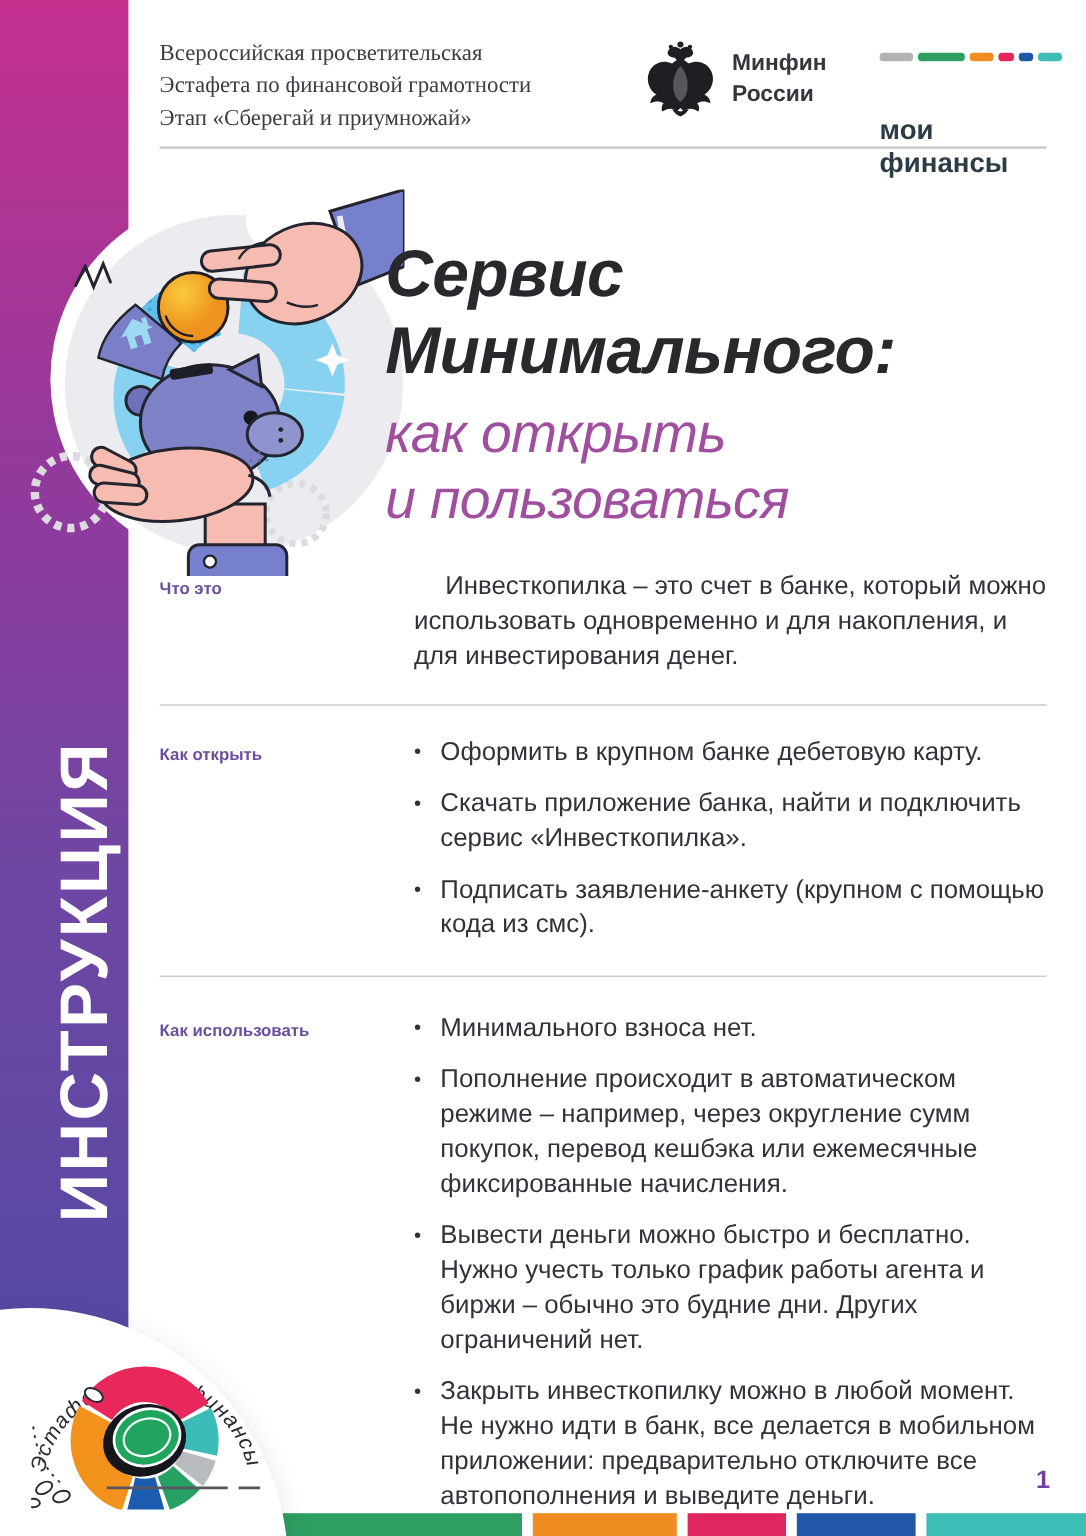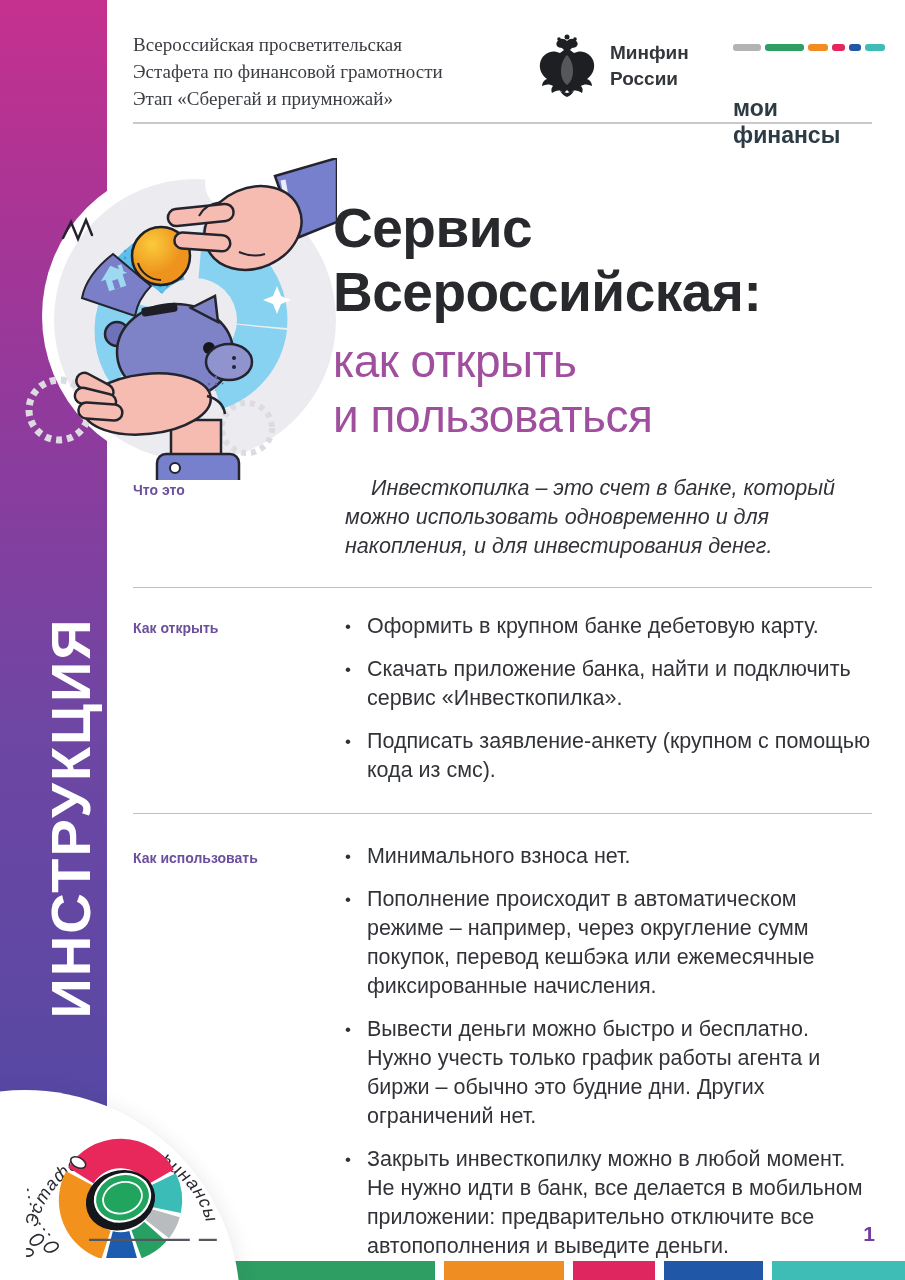--- a/index.html
+++ b/index.html
@@ -19,33 +19,33 @@
   
   .header-text{position:absolute;left:133px;top:31px;font-size:19px;line-height:27px;color:#3A3D42;font-weight:500;font-family:Liberation Serif, serif;}
   .divider-top{position:absolute;left:133px;right:33px;top:122px;height:2px;background:#C9C9CD;}
   .minfin{position:absolute;left:538px;top:33px;display:flex;align-items:center;gap:14px;}
   .minfin-text{font-size:19px;line-height:26px;color:#33363B;font-weight:700;}
   .moifin{position:absolute;right:20px;top:44px;width:152px;}
   .moifin-dashes{display:flex;gap:4px;height:7px;margin-bottom:9px;}
   .moifin-dashes span{display:block;height:7px;border-radius:3px;}
   .moifin-label{font-size:23px;font-weight:700;color:#2C3B44;letter-spacing:0;margin-top:44px;}
   
-  .title-block{position:absolute;left:333px;top:196px;}
+  .title-block{position:absolute;left:321px;top:196px;font-style:italic;}
   .title-dark{font-size:55px;line-height:64px;font-weight:700;color:#27292D;letter-spacing:-.5px;}
   .title-purple{font-size:46px;line-height:55px;font-weight:500;color:#A04E9E;margin-top:10px;letter-spacing:-.5px;}
   
   .content{position:absolute;left:133px;right:33px;top:458px;}
   .row{display:flex;}
   .row-1{padding:16px 0 26px;border-bottom:1.5px solid #BFBFC5;}
   .row-2{padding:24px 0 28px;border-bottom:1.5px solid #BFBFC5;}
   .row-3{padding:28px 0 10px;}
   .row-label{flex:0 0 212px;color:#6B4E9D;font-size:14px;line-height:30px;font-weight:700;padding-top:1px;}
   .row-label span{display:inline-block;max-width:170px;}
   .row-body{flex:1;max-width:527px;font-size:21.5px;line-height:29px;color:#313338;}
-  .para{text-indent:26px;font-style:italic;}
+  .para{text-indent:26px;}
   ul.bullets{list-style:none;margin:0;padding:0;}
   ul.bullets li{display:flex;gap:16px;margin-bottom:14px;}
   ul.bullets li:last-child{margin-bottom:0;}
   ul.bullets .dot{flex:0 0 auto;font-size:17px;line-height:29px;color:#2F3135;}
   
   .stripe{position:absolute;left:207px;right:0;bottom:0;height:19px;display:flex;gap:9px;z-index:1;}
   .stripe span{display:block;height:19px;}
   .bottom-blob{
     position:absolute;left:-190px;top:1090px;width:430px;height:430px;border-radius:50%;
     background:#ffffff;box-shadow:0 4px 22px rgba(40,40,70,.12);z-index:2;
@@ -180,21 +180,21 @@
       <rect x="52" y="228" width="42" height="16" rx="8" transform="rotate(14 52 228)" fill="#F7BCB1" stroke="#23242E" stroke-width="2.5"></rect>
       <rect x="54" y="244" width="44" height="16" rx="8" transform="rotate(4 54 244)" fill="#F7BCB1" stroke="#23242E" stroke-width="2.5"></rect>
       <path d="M182 238 q16 4 18 18" fill="none" stroke="#23242E" stroke-width="2.5"></path>
       <rect x="132" y="296" width="82" height="40" rx="9" fill="#7780CC" stroke="#23242E" stroke-width="2.5"></rect>
       <circle cx="150" cy="310" r="5" fill="#fff" stroke="#23242E" stroke-width="2"></circle>
     </g>
   </svg>
 
   <div class="title-block">
     <div class="title-dark">Сервис</div>
-    <div class="title-dark">Всероссийская:</div>
+    <div class="title-dark">Минимального:</div>
     <div class="title-purple">как открыть</div>
     <div class="title-purple" style="margin-top:0">и пользоваться</div>
   </div>
 
   <div class="content">
     <div class="row row-1">
       <div class="row-label"><span>Что это</span></div>
       <div class="row-body">
         <div class="para">Инвесткопилка – это счет в банке, который можно использовать одновременно и для накопления, и для инвестирования денег.</div>
       </div>

